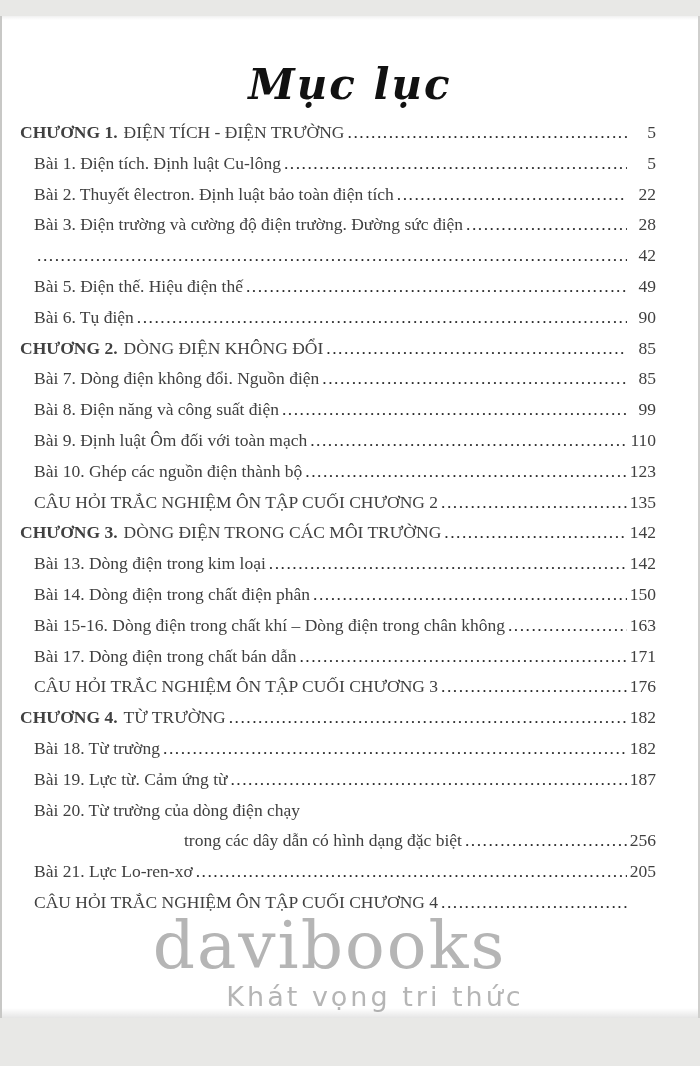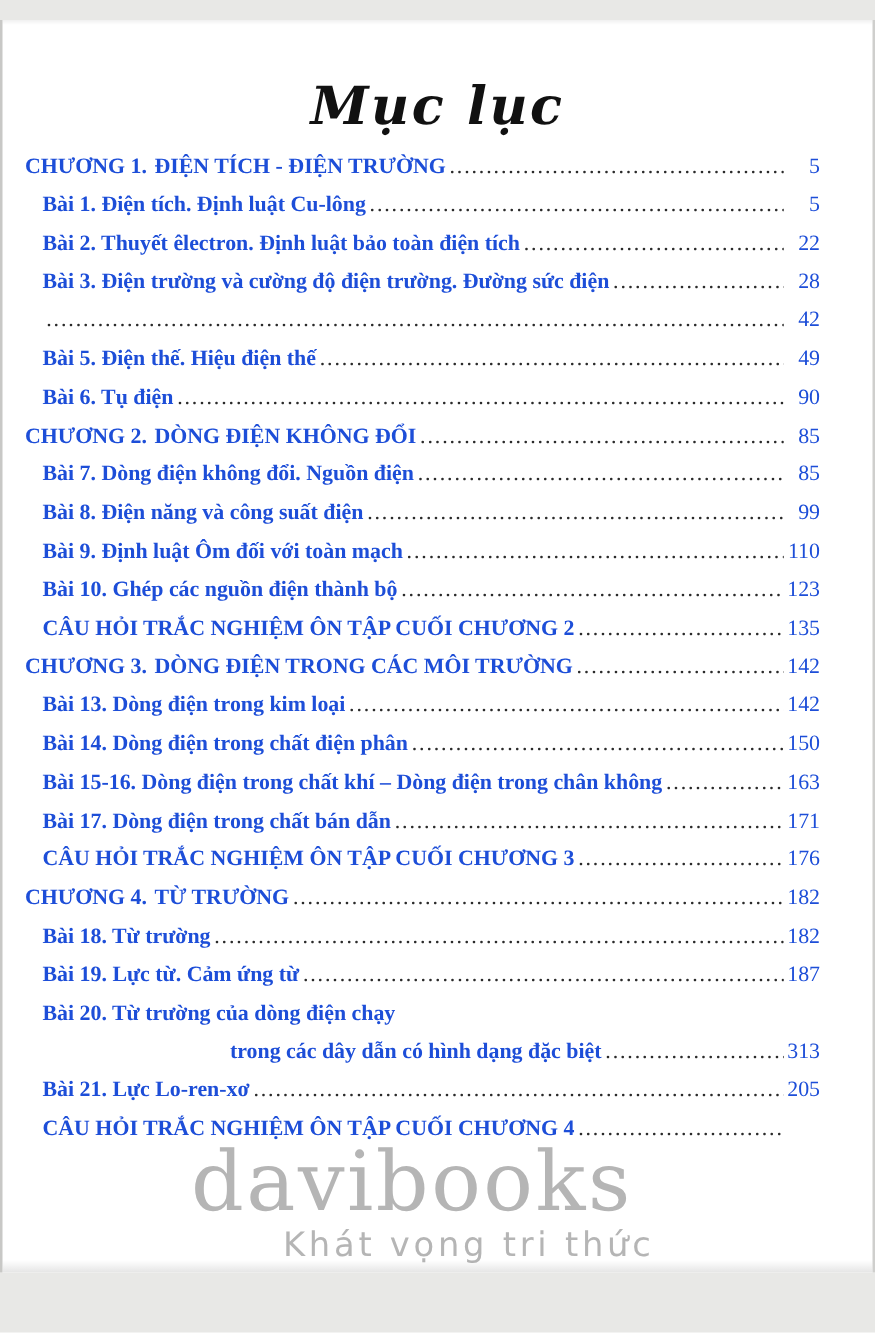--- a/index.html
+++ b/index.html
@@ -46,37 +46,36 @@
   }
   .toc {
     margin: 8px 42px 0 18px;
   }
   .toc-row {
     display: flex;
     align-items: baseline;
     font-size: 17.5px;
     line-height: 30.8px;
     white-space: nowrap;
-    color: #1d4ed8;
+    color: #404040;
   }
   .toc-row.lesson,
   .toc-row.lesson-nowrap,
   .toc-row.quiz {
     padding-left: 14px;
   }
   .toc-row.continuation {
     padding-left: 164px;
   }
   .toc-row .prefix {
     font-weight: bold;
     margin-right: 6px;
   }
   .toc-row .label {
     flex: 0 0 auto;
-    font-weight: bold;
   }
   .toc-row .dots {
     flex: 1 1 auto;
     overflow: hidden;
     margin: 0 3px;
     min-width: 10px;
   }
   .toc-row .dots::after {
     content: "....................................................................................................................................................................";
     letter-spacing: 1.5px;
@@ -241,21 +240,21 @@
         <span class="label">Bài 19. Lực từ. Cảm ứng từ</span>
         <span class="dots"></span>
         <span class="pagenum">187</span>
       </div>
       <div class="toc-row lesson-nowrap">
         <span class="label">Bài 20. Từ trường của dòng điện chạy</span>
       </div>
       <div class="toc-row continuation">
         <span class="label">trong các dây dẫn có hình dạng đặc biệt</span>
         <span class="dots"></span>
-        <span class="pagenum">313</span>
+        <span class="pagenum">256</span>
       </div>
       <div class="toc-row lesson">
         <span class="label">Bài 21. Lực Lo-ren-xơ</span>
         <span class="dots"></span>
         <span class="pagenum">205</span>
       </div>
       <div class="toc-row quiz">
         <span class="label">CÂU HỎI TRẮC NGHIỆM ÔN TẬP CUỐI CHƯƠNG 4</span>
         <span class="dots"></span>
         <span class="pagenum"></span>

